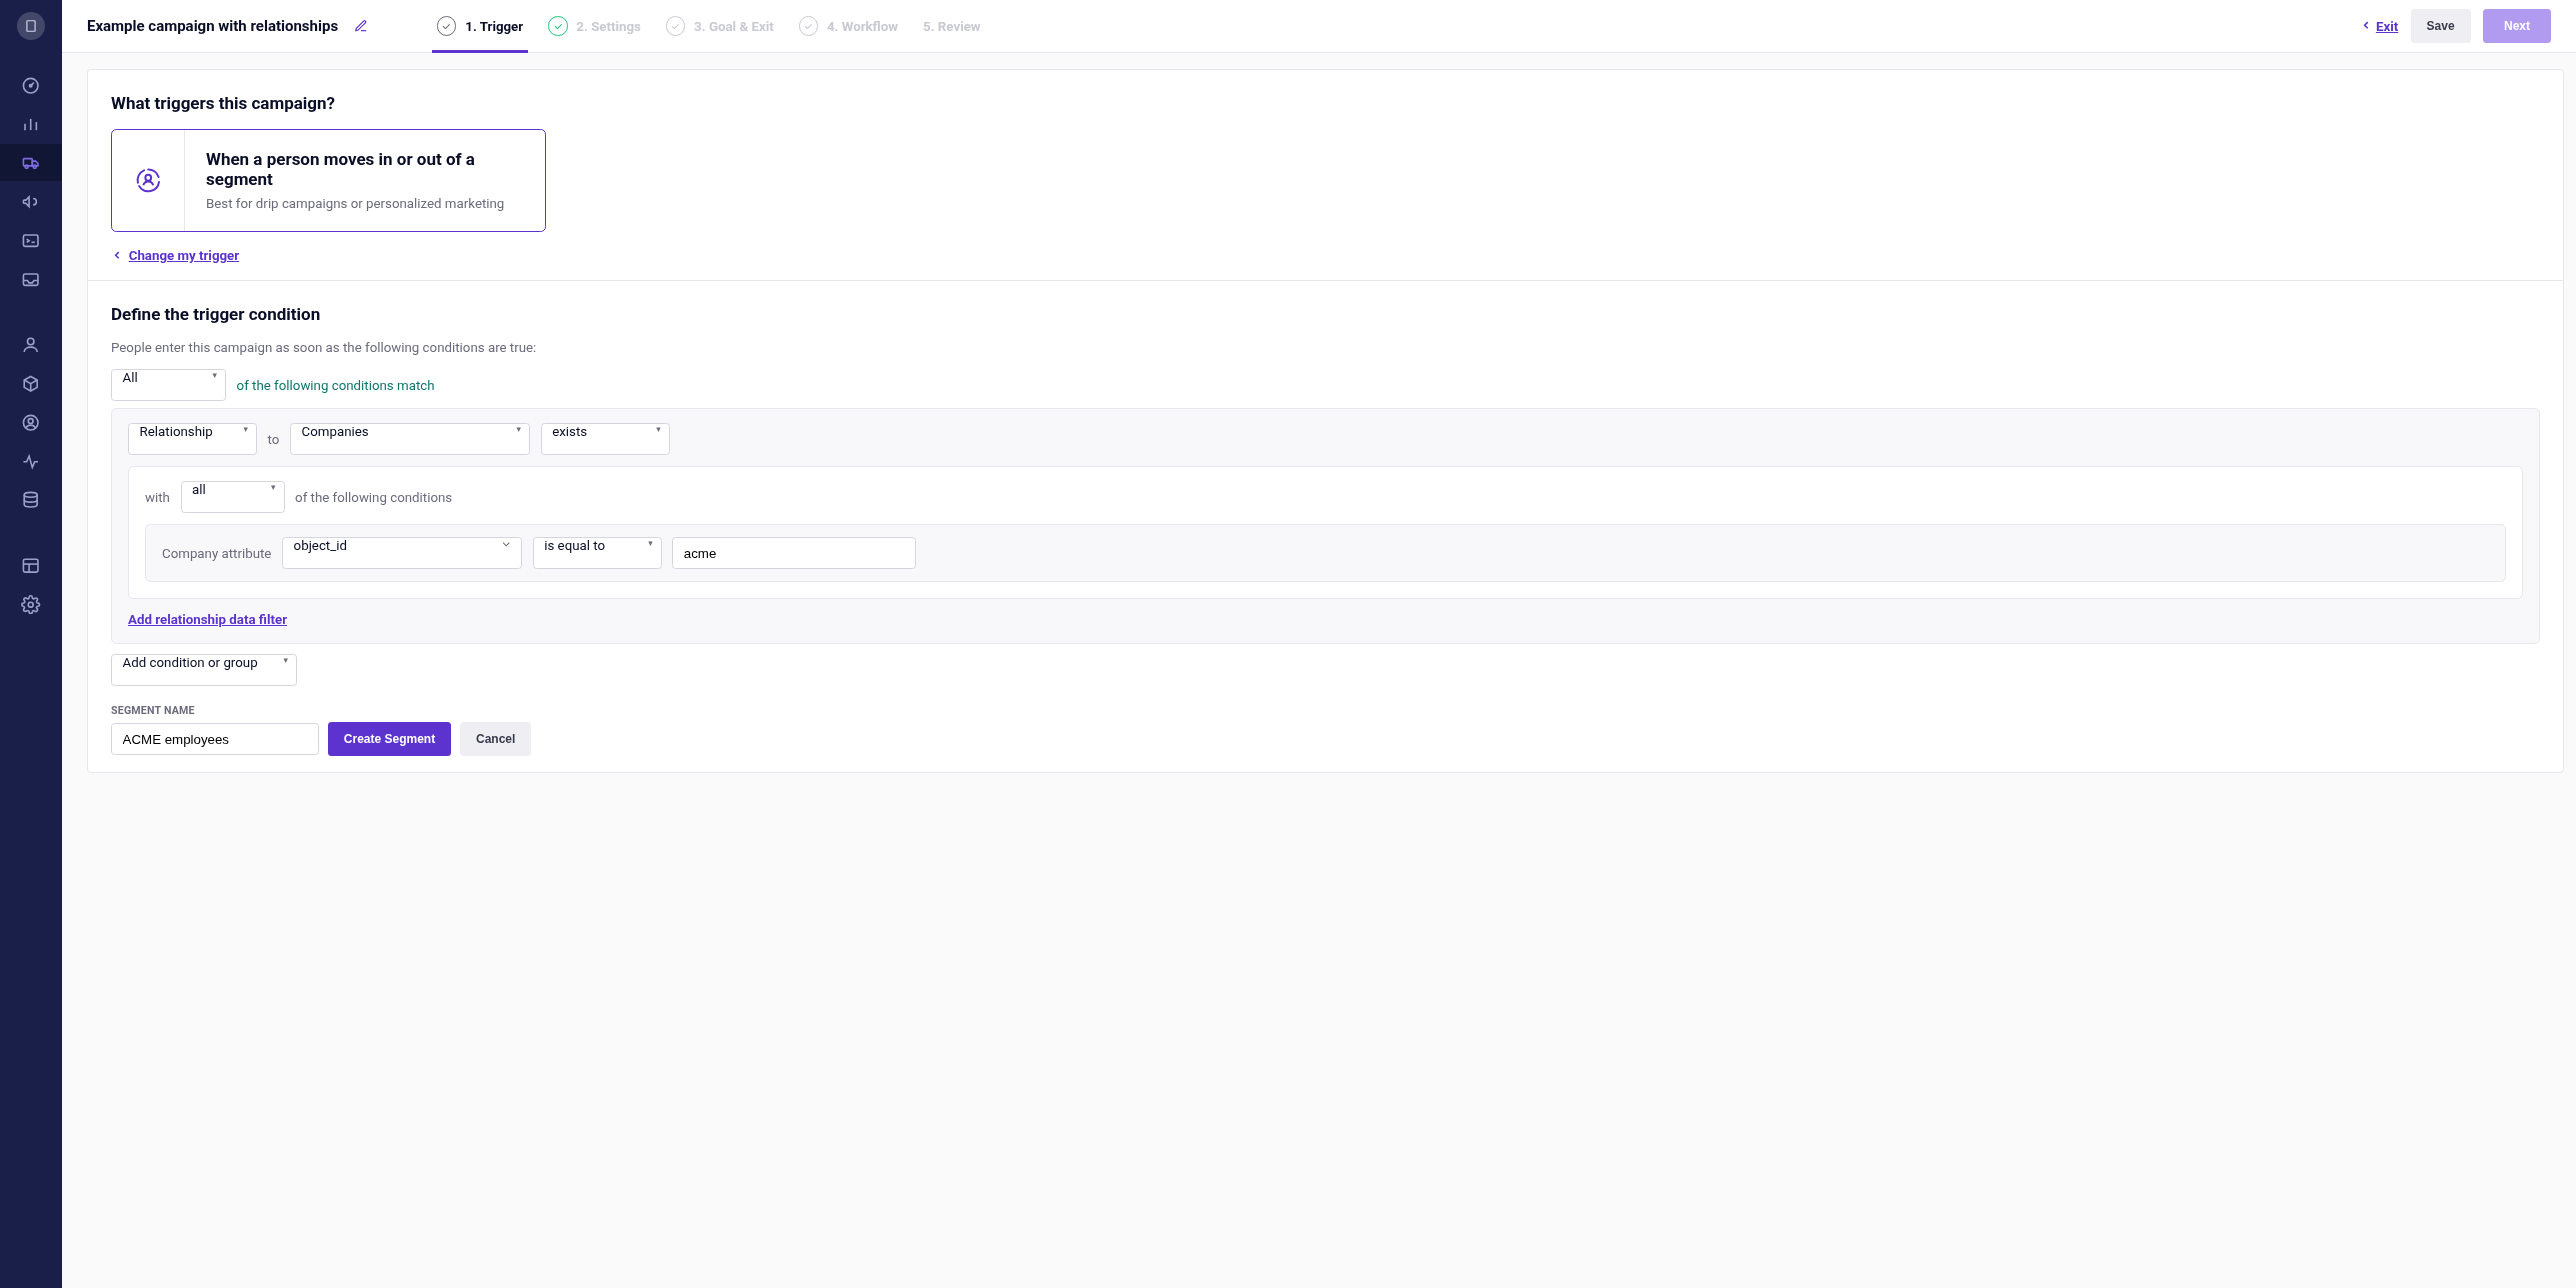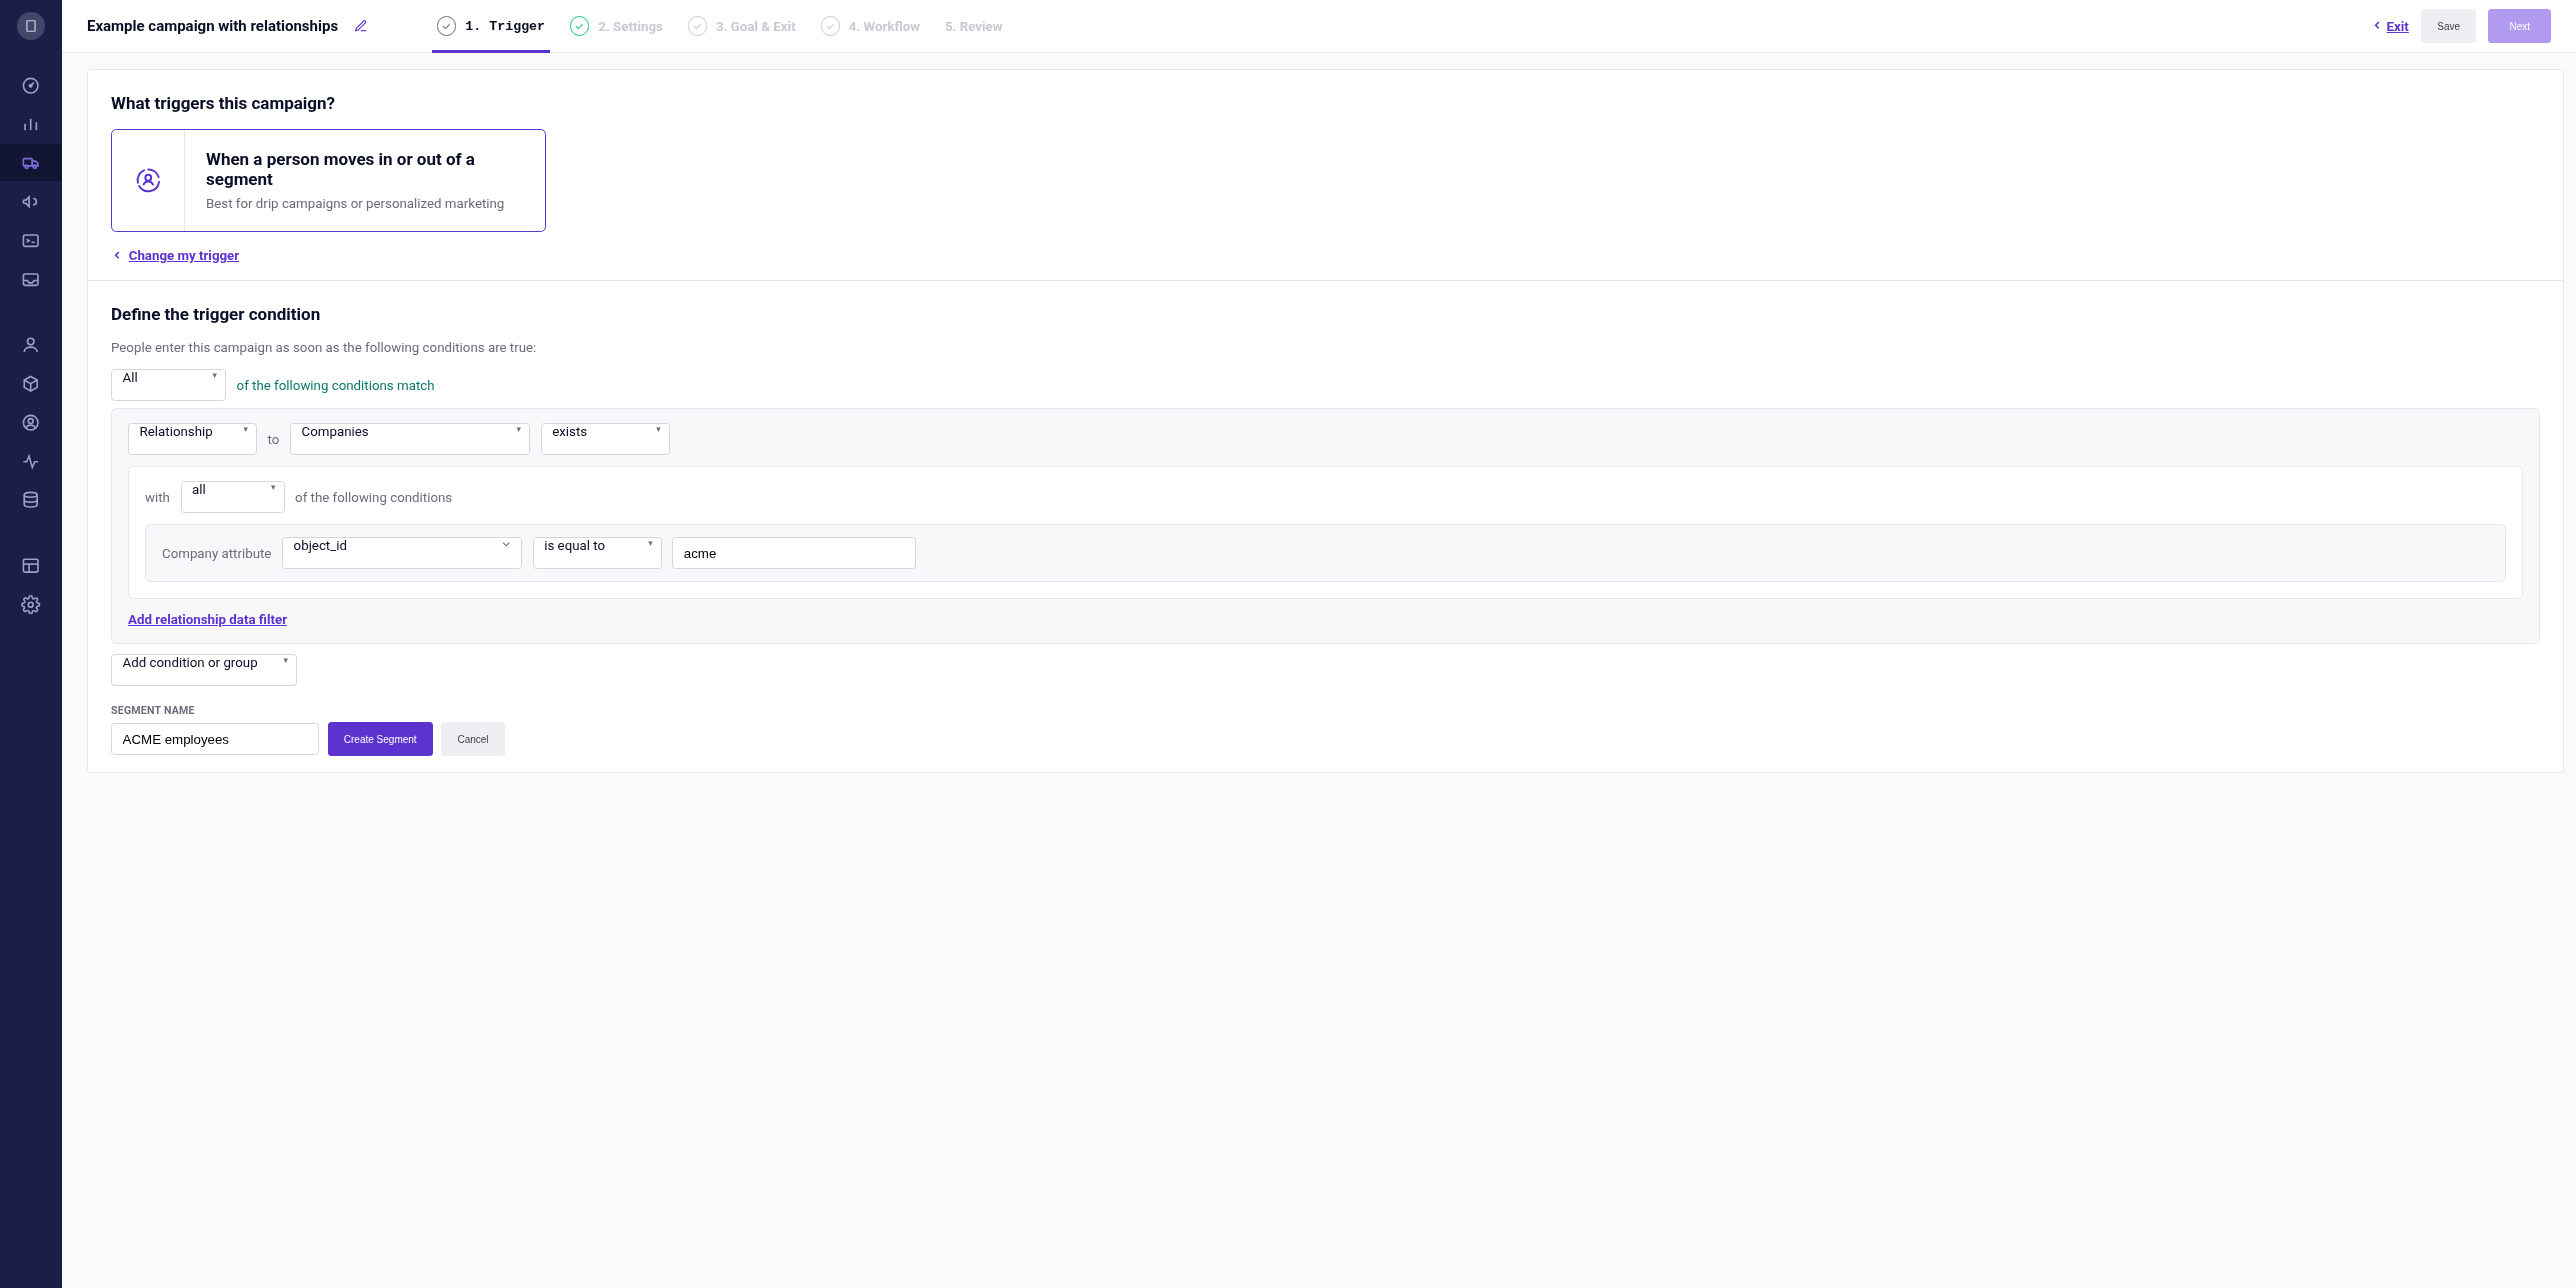--- a/index.html
+++ b/index.html
@@ -16,31 +16,31 @@
 .sidebar-item svg { width: 19.4px; height: 19.4px; }
 .sidebar-spacer { height: 25px; }
 
 
 .main { flex: 1; display: flex; flex-direction: column; min-width: 0; }
 .header { height: 53px; border-bottom: 0.9px solid #e6e6ed; display: flex; align-items: center; padding: 0 25px; gap: 16px; }
 .title { font-weight: 700; font-size: 15px; color: #0a0e27; }
 .edit-icon { color: #5c33cf; cursor: pointer; display:inline-flex; }
 .steps { display: flex; align-items: stretch; gap: 25px; margin-left: 53px; height: 53px; }
 .step { display: flex; align-items: center; gap: 8.8px; color: #c9c9d3; font-weight: 700; height: 53px; position: relative; }
-.step.active { color: #0a0e27; font-family: Liberation Mono, monospace; }
+.step.active { color: #0a0e27; }
 .step.active::after { content: ""; position: absolute; bottom: 0; left: -5.3px; right: -5.3px; height: 2.7px; background: #5c33cf; }
 .step.done .step-check { color: #1cc77a; }
 .step-check { width: 19.4px; height: 19.4px; border: 1.8px solid currentColor; border-radius: 50%; display: inline-flex; align-items: center; justify-content: center; color: #c9c9d3; }
 .step.active .step-check { color: #6b6b7d; }
 .step-check svg { width: 10.6px; height: 10.6px; }
 .step .label { font-size: 13.3px; }
 
 .header-actions { margin-left: auto; display: flex; align-items: center; gap: 12.4px; }
 .exit { display: flex; gap: 3.5px; color: #5c33cf; font-weight: 700; text-decoration: underline; cursor: pointer; }
-.btn { height: 34px; padding: 0 16px; border-radius: 3.5px; border: none; font-weight: 400; font-size: 10px; cursor: pointer; display: inline-flex; align-items: center; justify-content: center; }
+.btn { height: 34px; padding: 0 16px; border-radius: 3.5px; border: none; font-weight: 700; font-size: 12px; cursor: pointer; display: inline-flex; align-items: center; justify-content: center; }
 .btn-secondary { background: #efeff3; color: #3a3a4d; }
 .btn-primary { background: #5c33cf; color: #fff; }
 .btn-primary-light { background: #b09bf0; color: #fff; }
 .btn-next { padding: 0 21px; }
 
 
 .content { flex: 1; overflow: auto; padding: 16px 12.4px 16px 25px; background: #fafafb; }
 .panel { background: #fff; border: 0.9px solid #e6e6ed; border-radius: 3.5px; }
 
 .section { padding: 23px 23px 16px 23px; }

